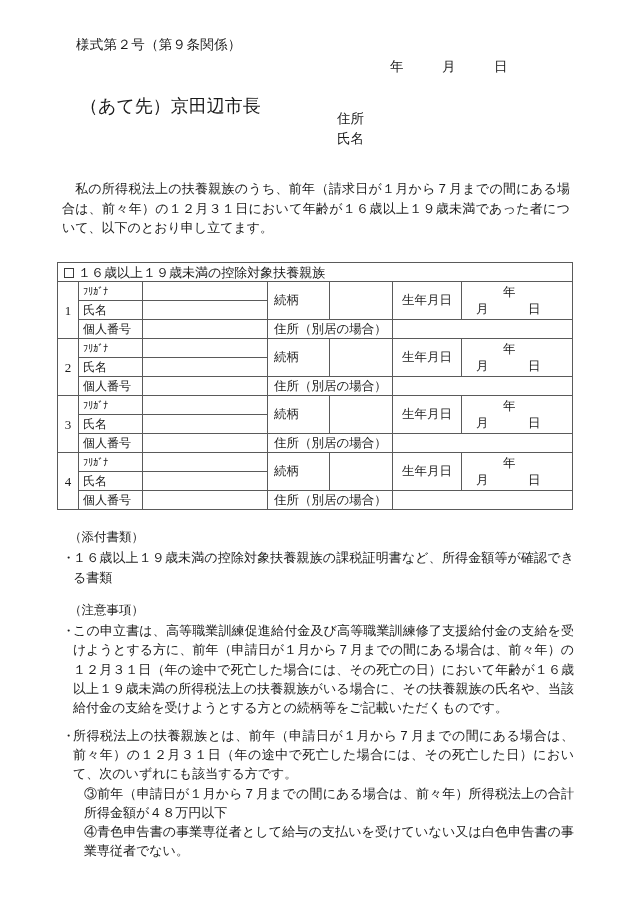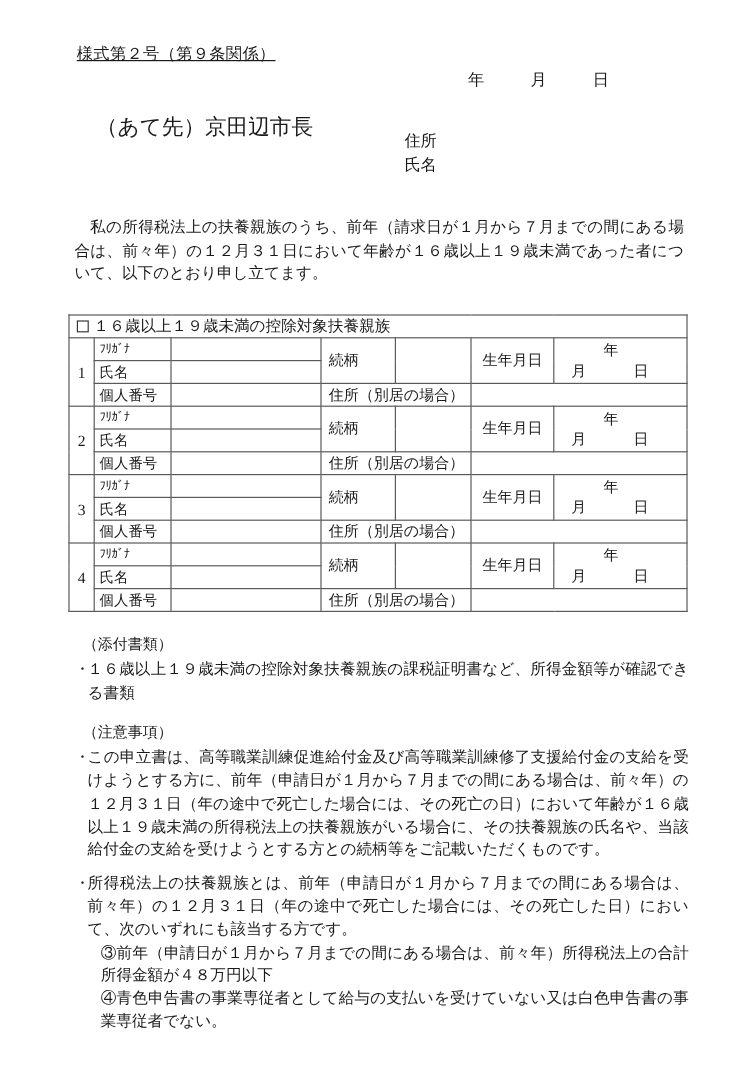--- a/index.html
+++ b/index.html
@@ -19,26 +19,25 @@
   .page {
     position: relative;
     width: 630px;
     height: 903px;
     padding: 0;
   }
 
   
   .doc-number {
     position: absolute;
-    left: 64px;
+    left: 76px;
     top: 36px;
     font-size: 13.5px;
     letter-spacing: 0.3px;
     white-space: nowrap;
-    text-decoration: underline;
   }
   .date-line {
     position: absolute;
     left: 390px;
     top: 58px;
     font-size: 13.5px;
     white-space: nowrap;
   }
   .date-line span { display: inline-block; }
   .date-y { width: 52px; }
@@ -101,21 +100,20 @@
     padding: 0 4px;
     height: 19px;
     vertical-align: middle;
     line-height: 17px;
   }
   .cb-head {
     height: 22px;
     font-size: 13px;
     padding-left: 6px !important;
     white-space: nowrap;
-    font-family: Liberation Mono, monospace;
   }
   .cb-box {
     display: inline-block;
     width: 10px;
     height: 10px;
     border: 1px solid #3a3a3a;
     margin-right: 4px;
     vertical-align: -1px;
   }
   .idx-cell {

